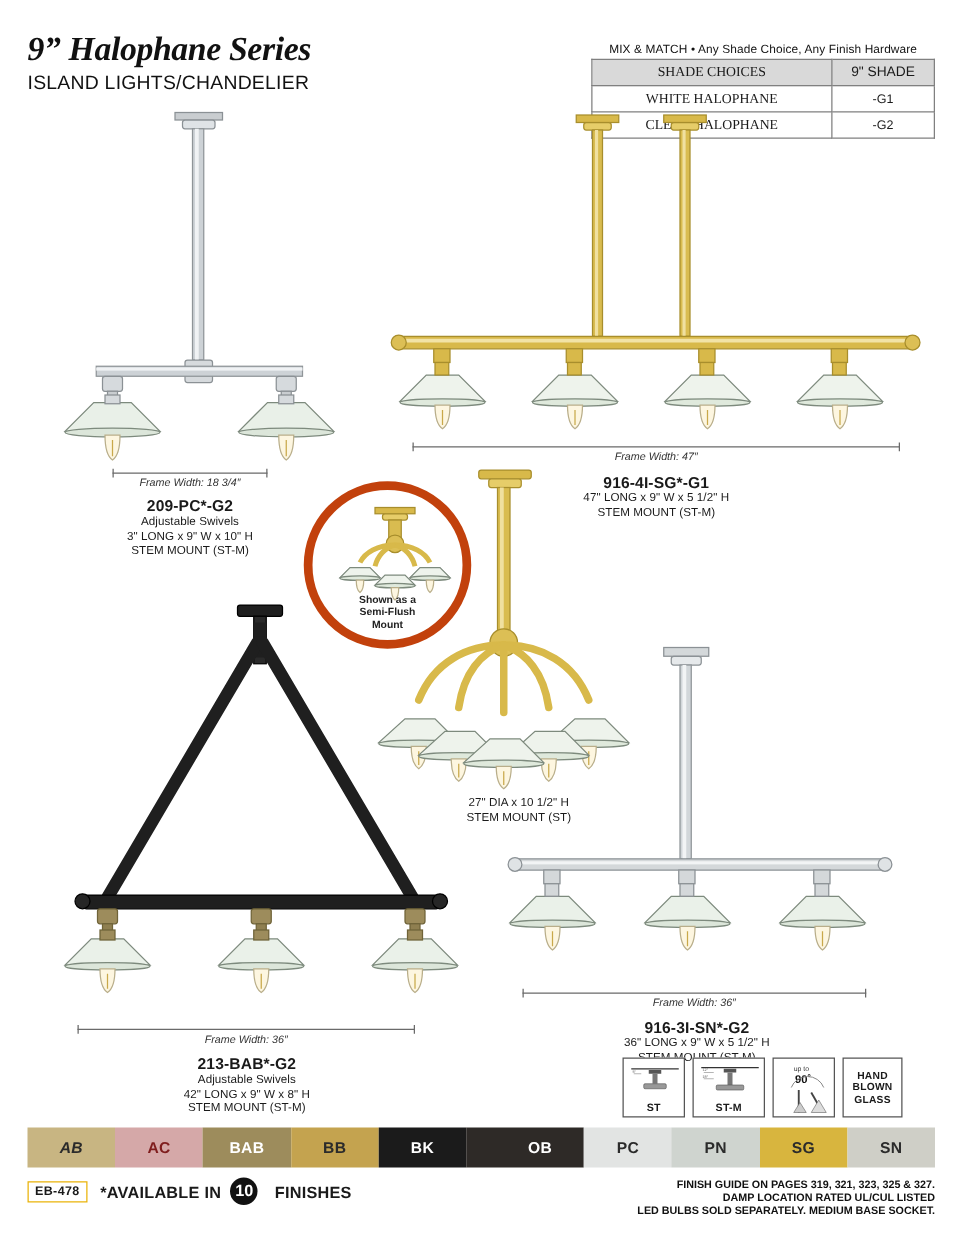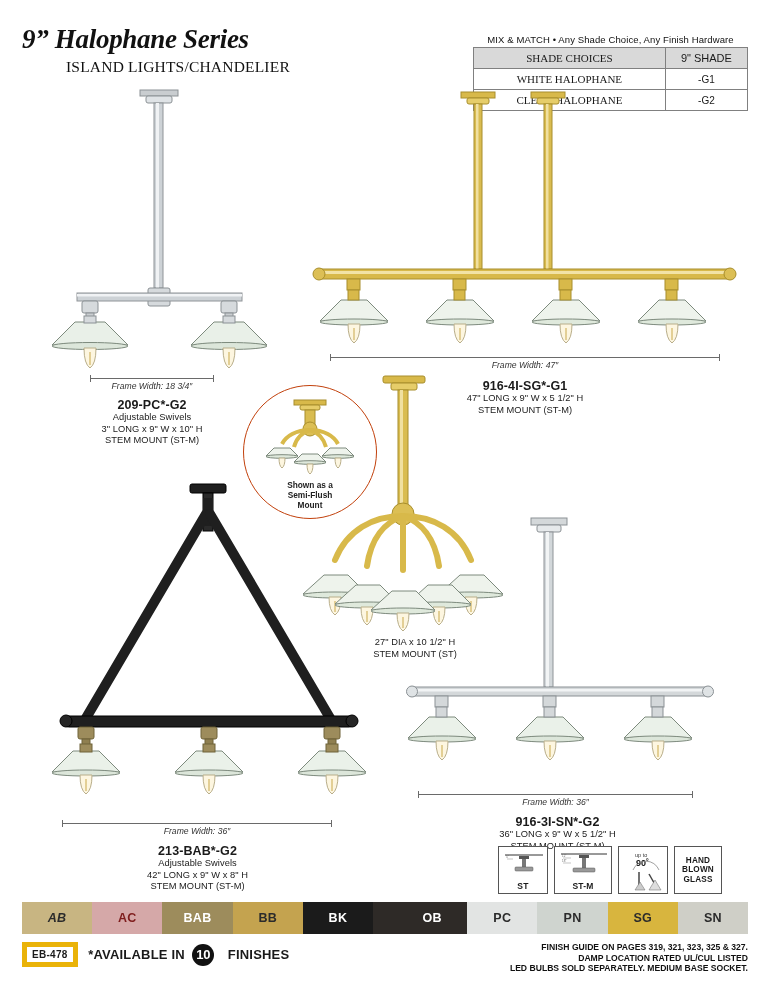--- a/index.html
+++ b/index.html
@@ -16,23 +16,23 @@
 
   
   .title-block { position:absolute; left:22px; top:24px; }
   .main-title {
     font-family: "Liberation Serif", serif;
     font-weight: bold; font-style: italic;
     font-size: 27px; letter-spacing: -0.3px;
     color:#111;
   }
   .sub-title {
-    font-family:Liberation Serif, serif;
+    font-family:Liberation Sans, sans-serif;
     font-size: 15.5px; letter-spacing: 0.2px;
-    margin-top: 3px; color:#111;margin-left:44px;
+    margin-top: 3px; color:#111;
   }
 
   
   .mixmatch { position:absolute; right:22px; top:34px; width:275px; }
   .mm-head {
     font-size: 9.5px; text-align:center; margin-bottom:2px; color:#111;
     letter-spacing:0.1px;
   }
   table.mm { border-collapse: collapse; width:100%; font-size: 11px; }
   table.mm td {
@@ -53,21 +53,21 @@
   .dimrule { position:absolute; height:1px; background:#6a6a6a; }
   .dimrule::before, .dimrule::after {
     content:""; position:absolute; top:-3px; width:1px; height:7px; background:#6a6a6a;
   }
   .dimrule::before { left:0; }
   .dimrule::after { right:0; }
 
   
   .flushcircle {
     position:absolute; left:243px; top:385px; width:134px; height:134px;
-    border:1px solid #c2410c; border-radius:50%; background:#fff;
+    border:7px solid #c2410c; border-radius:50%; background:#fff;
   }
   .flushcircle .fc-label {
     position:absolute; bottom:8px; left:0; right:0; text-align:center;
     font-size:8.3px; line-height:10px; font-weight:bold; color:#222;
   }
 
   
   .iconrow { position:absolute; left:498px; top:846px; display:flex; gap:6px; align-items:stretch; }
   .ibox {
     width:50px; height:48px; border:1px solid #555; background:#fff;
@@ -86,21 +86,21 @@
     display:flex;
   }
   .fin {
     flex:1; display:flex; align-items:center; justify-content:center;
     font-size:12.5px; font-weight:bold; letter-spacing:0.3px;
   }
 
   
   .footer { position:absolute; left:22px; top:942px; width:726px; }
   .eb {
-    display:inline-block; border:5px solid #eab308; padding:2px 5px;
+    display:inline-block; border:1px solid #eab308; padding:2px 5px;
     font-size:10px; font-weight:bold; letter-spacing:0.3px;
     vertical-align:middle;
   }
   .avail {
     display:inline-block; margin-left:6px; font-size:13px; font-weight:bold;
     letter-spacing:0.2px; vertical-align:middle;
   }
   .tencircle {
     display:inline-block; width:22px; height:22px; border-radius:50%;
     background:#111; color:#fff; font-size:13px; font-weight:bold;

